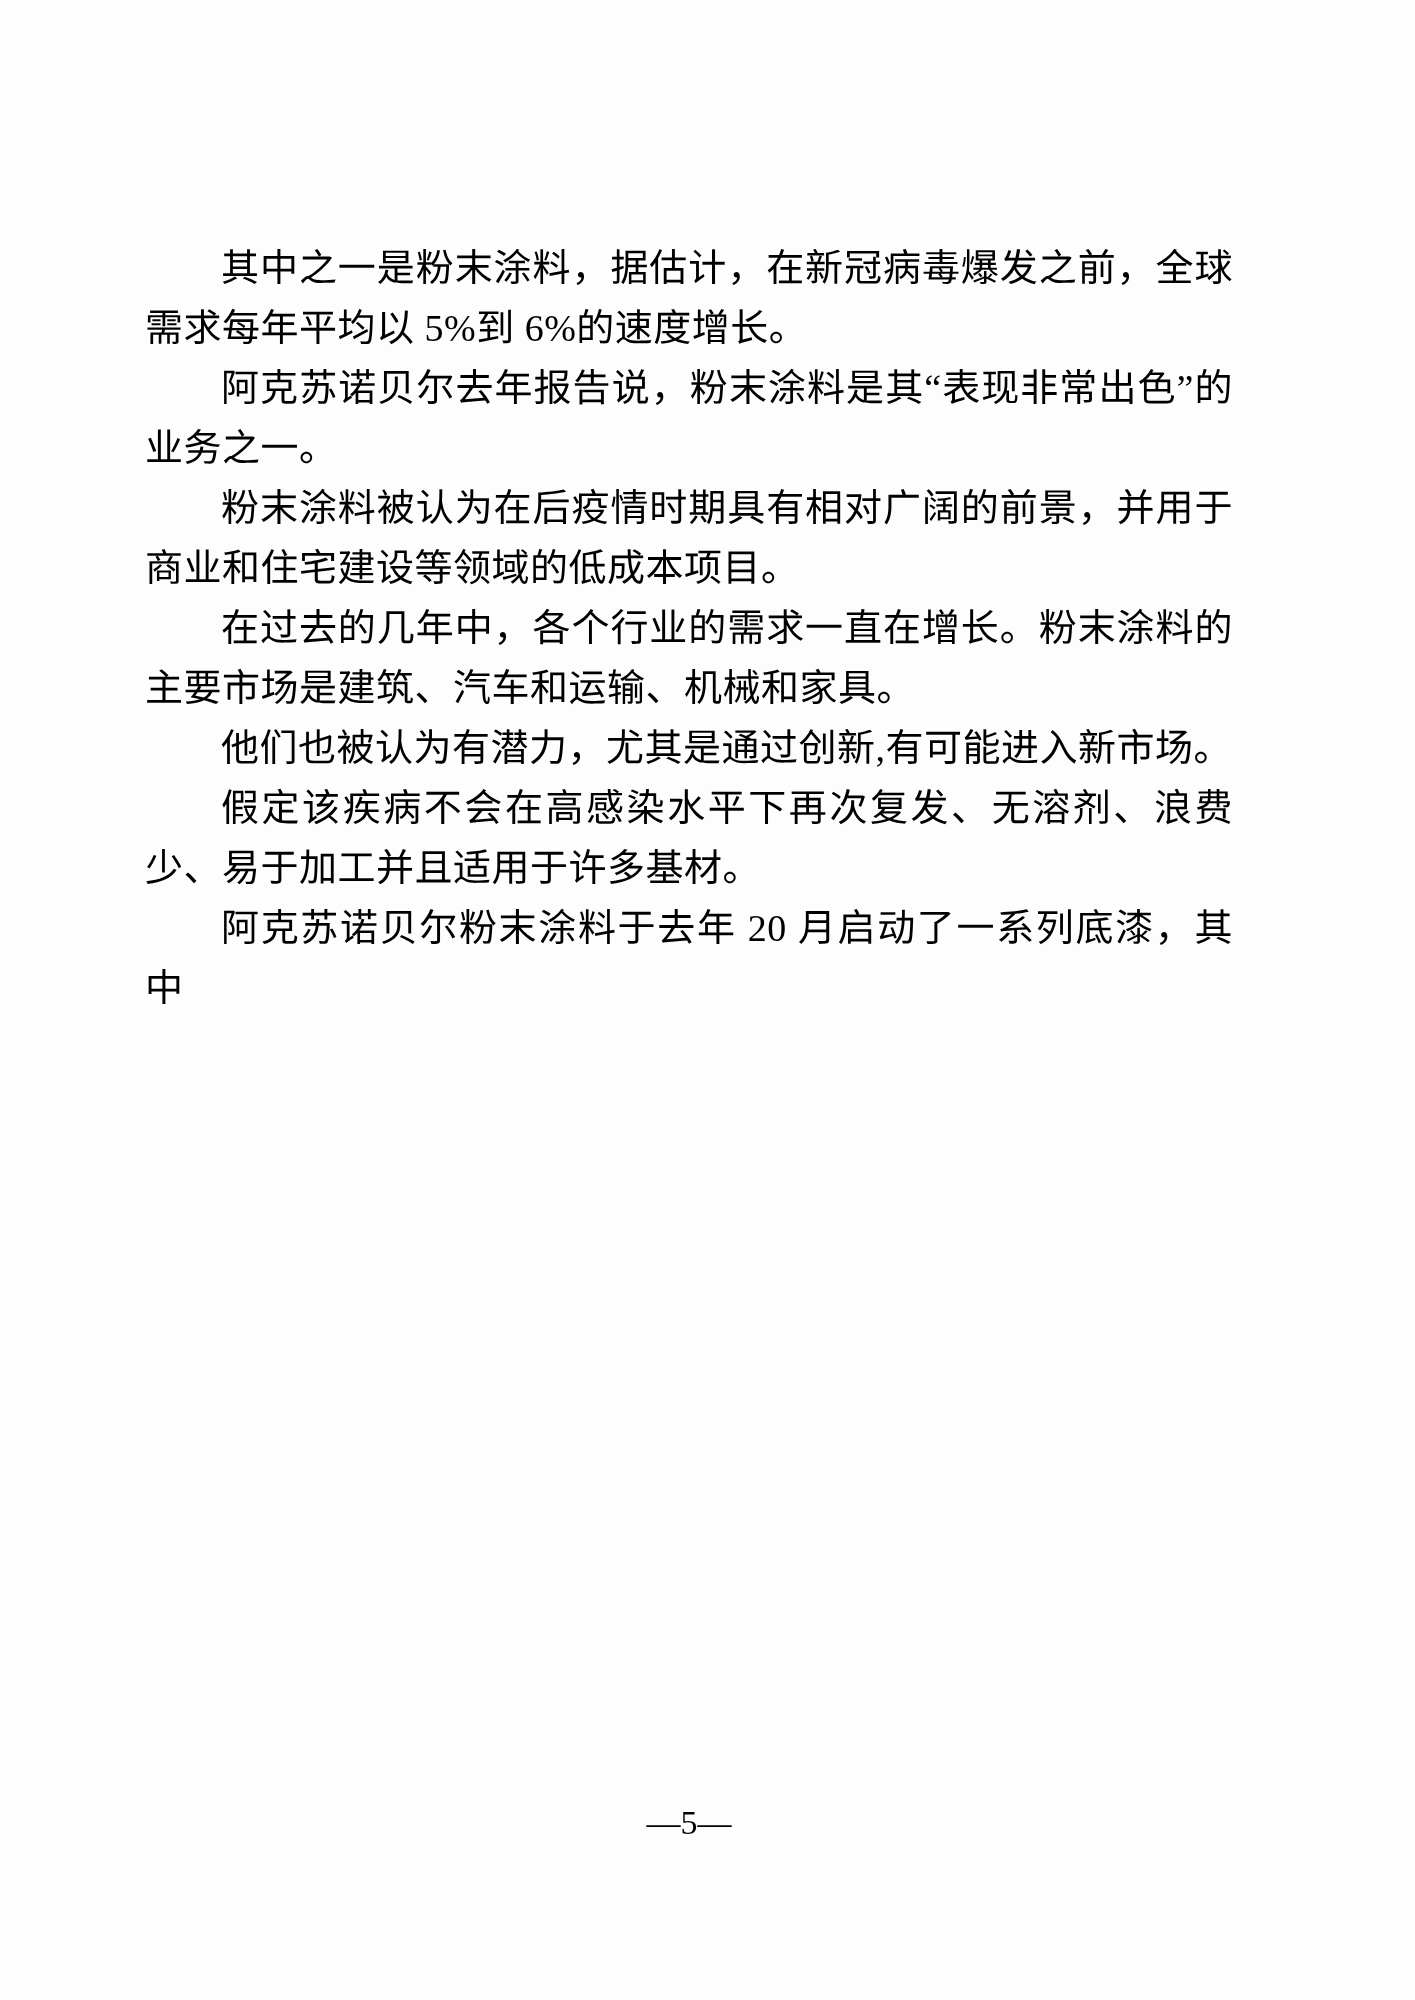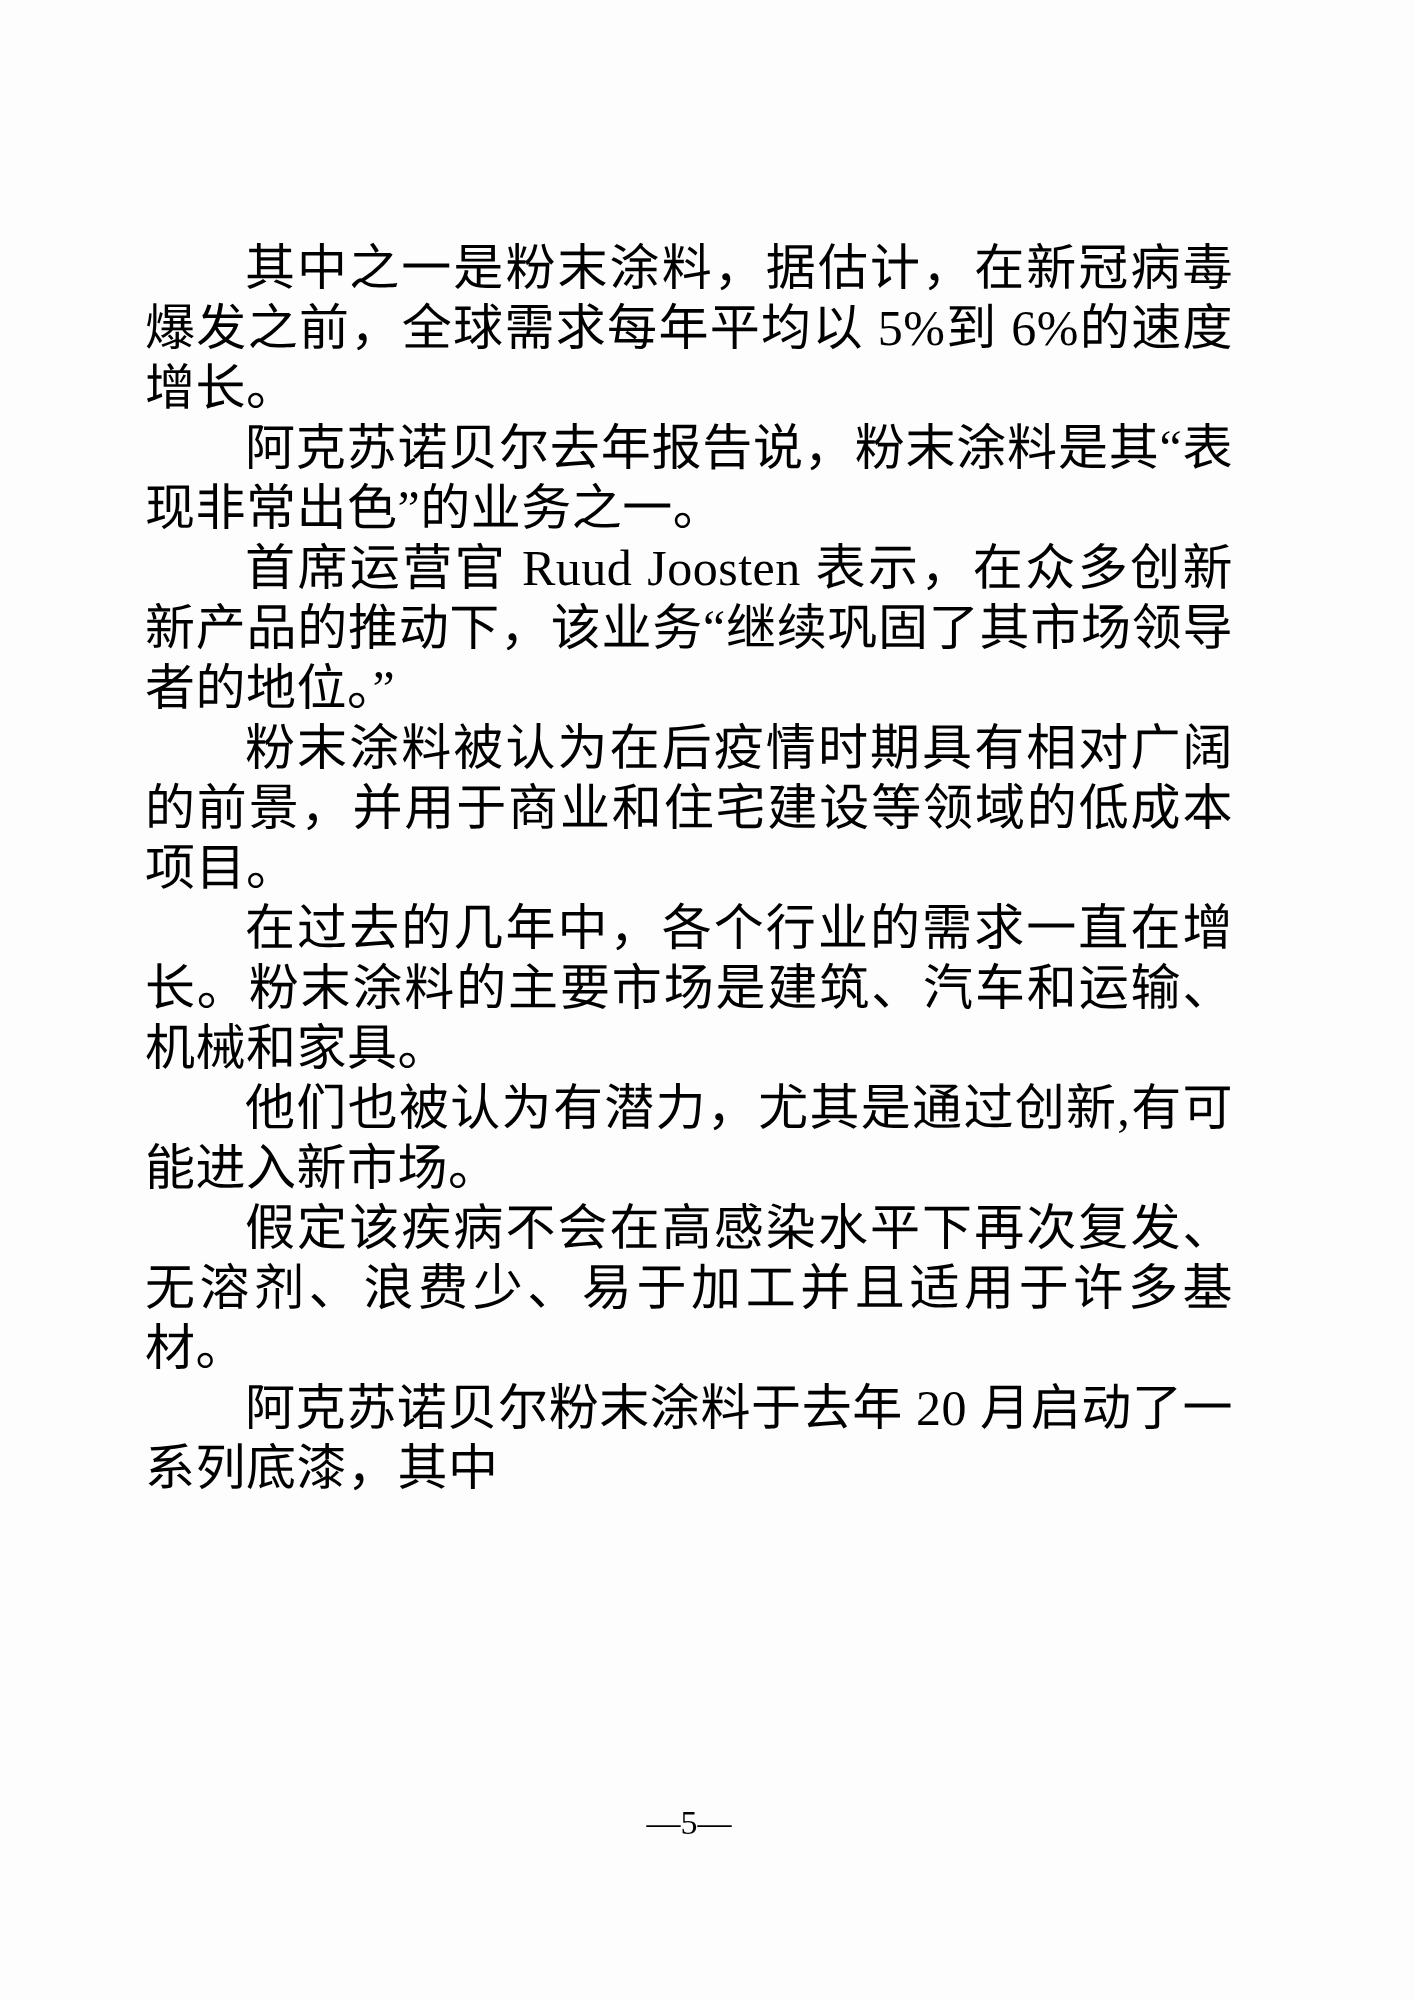--- a/index.html
+++ b/index.html
@@ -14,21 +14,21 @@
     background: #fdfdfd;
     overflow: hidden;
     font-family: "Liberation Serif", "DejaVu Serif", serif;
     color: #000000;
   }
   .content {
     position: absolute;
     left: 145px;
     top: 238px;
     width: 1088px;
-    font-size: 50px;
+    font-size: 38px;
     line-height: 60px;
     text-align: justify;
     letter-spacing: 0.5px;
   }
   .content p {
     margin: 0;
     padding: 0;
     text-indent: 2em;
   }
   .page-footer {
@@ -41,21 +41,20 @@
     line-height: 46px;
   }
 </style>
 </head>
 <body>
 
 <div class="page">
   <div class="content">
     <p>其中之一是粉末涂料，据估计，在新冠病毒爆发之前，全球需求每年平均以 5%到 6%的速度增长。</p>
     <p>阿克苏诺贝尔去年报告说，粉末涂料是其“表现非常出色”的业务之一。</p>
-    <p>首席运营官 Ruud Joosten 表示，在众多创新新产品的推动下，该业务“继续巩固了其市场领导者的地位。”</p>
     <p>粉末涂料被认为在后疫情时期具有相对广阔的前景，并用于商业和住宅建设等领域的低成本项目。</p>
     <p>在过去的几年中，各个行业的需求一直在增长。粉末涂料的主要市场是建筑、汽车和运输、机械和家具。</p>
     <p>他们也被认为有潜力，尤其是通过创新,有可能进入新市场。</p>
     <p>假定该疾病不会在高感染水平下再次复发、无溶剂、浪费少、易于加工并且适用于许多基材。</p>
     <p>阿克苏诺贝尔粉末涂料于去年 20 月启动了一系列底漆，其中</p>
   </div>
   <div class="page-footer">—5—</div>
 </div>
 
 </body></html>

